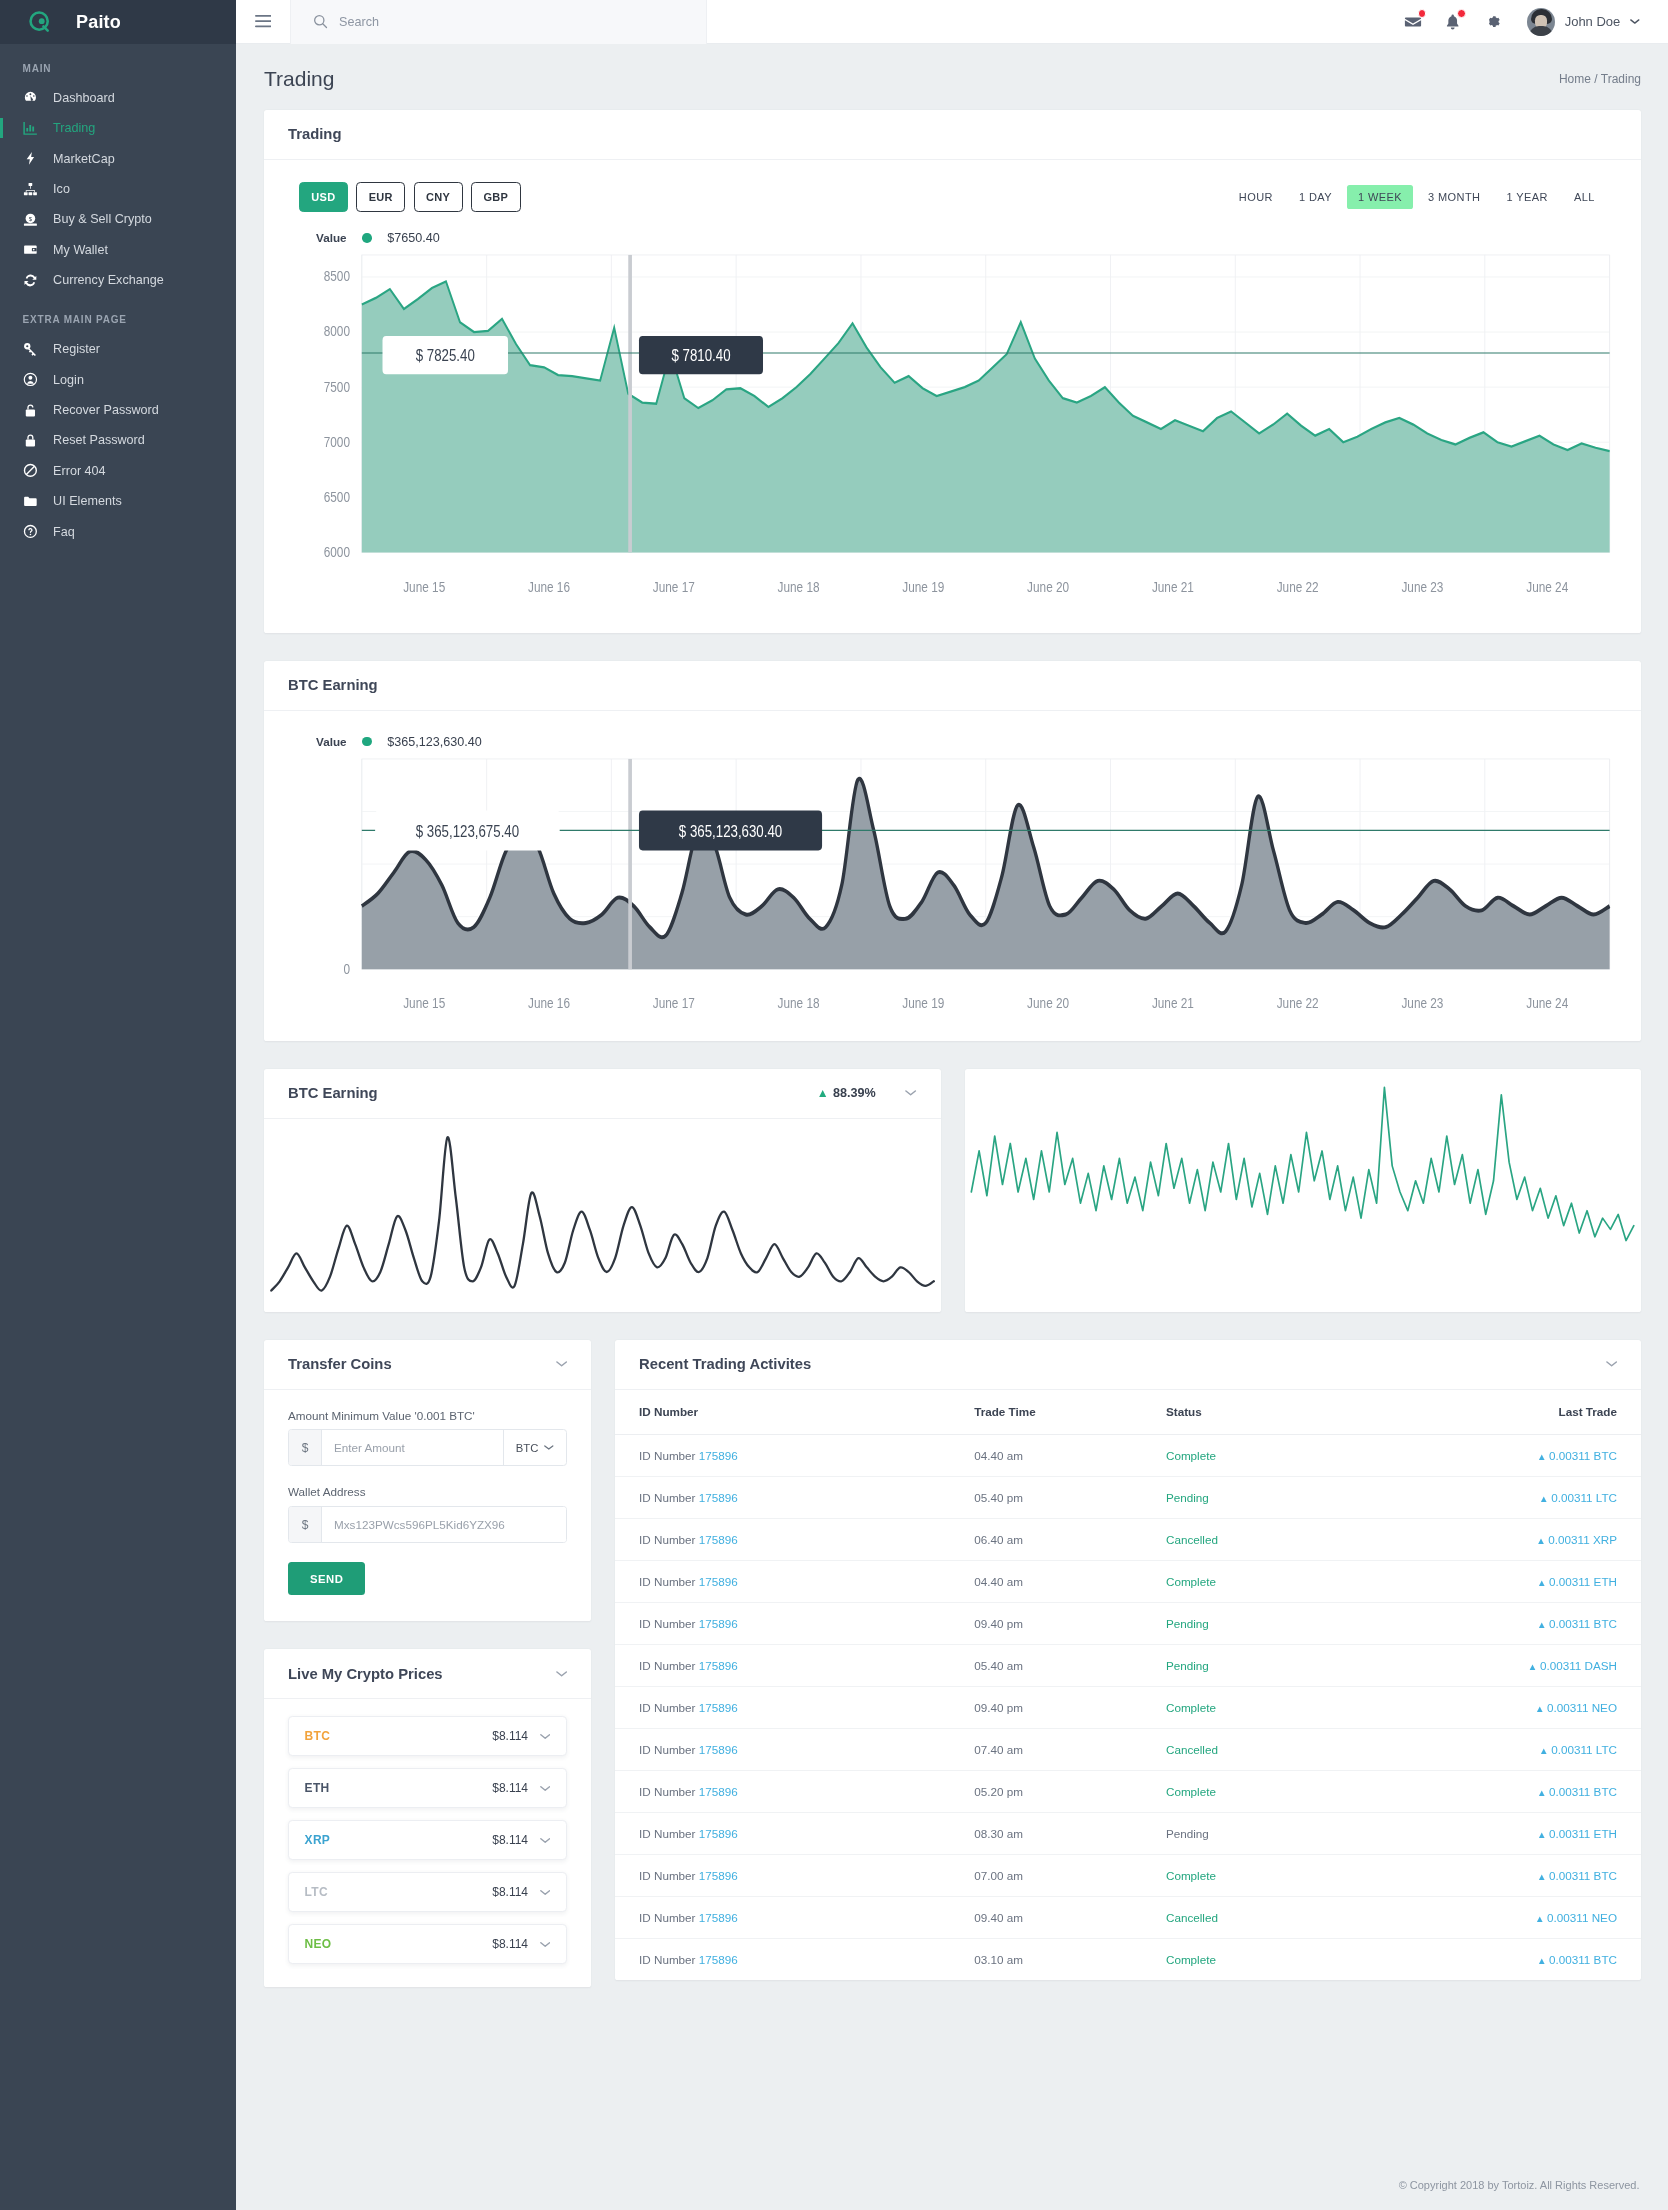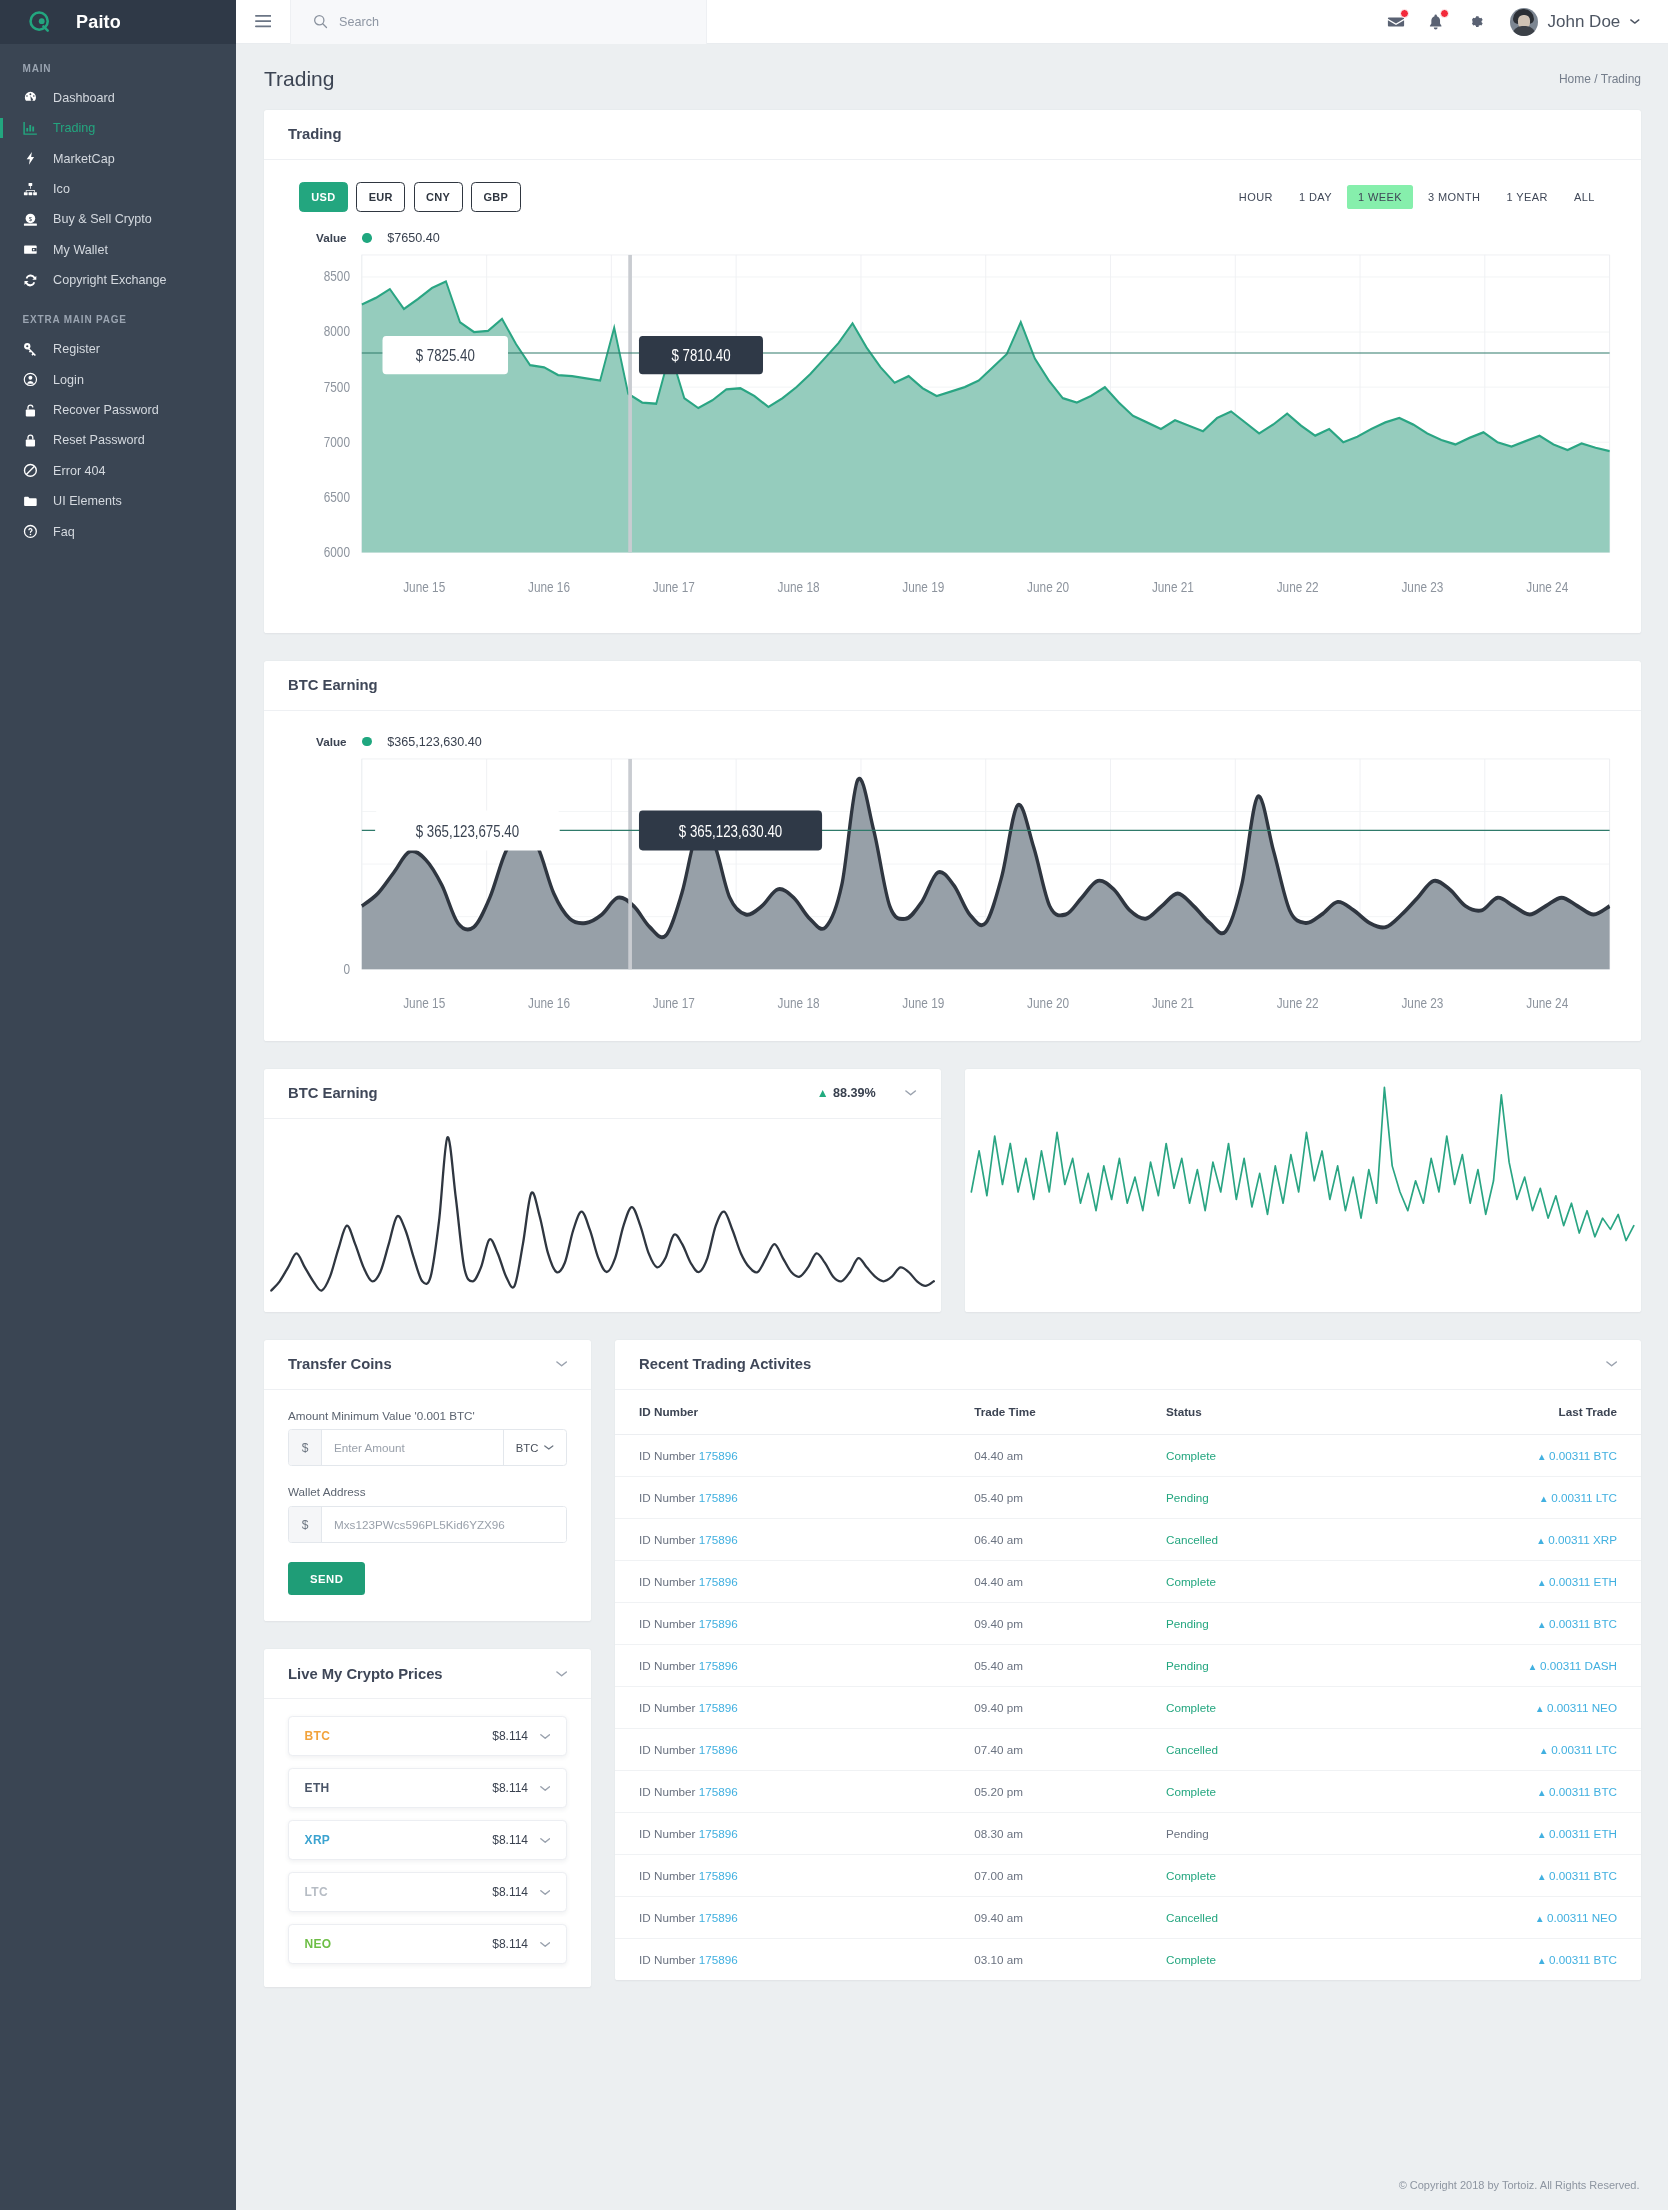--- a/index.html
+++ b/index.html
@@ -135,21 +135,21 @@
   .user-chip { display: flex; align-items: center; gap: 9.6px; cursor: pointer; margin-left: 3.5px; }
   .avatar {
     width: 28px; height: 28px; border-radius: 50%;
     background: #7c8692;
     overflow: hidden; position: relative;
     flex: 0 0 28px;
   }
   .avatar .hair { position:absolute; left:3.5px; top:1.7px; width:21px; height:14.8px; border-radius:10.4px 10.4px 5.2px 5.2px; background:#2b2f35; }
   .avatar .face { position:absolute; left:7.8px; top:7px; width:12px; height:14px; border-radius:6px 6px 7px 7px; background:#cfc2b4; }
   .avatar .body { position:absolute; left:1.7px; bottom:0; width:24px; height:9.6px; border-radius:12px 12px 0 0; background:#3c4148; }
-  .user-name { font-size: 17px; color: #4d5562; }
+  .user-name { font-size: 13px; color: #4d5562; }
 
   .page-head {
     display: flex;
     align-items: center;
     justify-content: space-between;
     padding: 22.6px 28px 19px 28px;
   }
   .page-title { font-size: 21px; color: #3c4453; font-weight: normal; }
   .breadcrumb { font-size: 12px; color: #747d8b; }
 
@@ -400,21 +400,21 @@
         </svg>
       </span>
     <span>My Wallet</span>
   </div>
   <div class="nav-item">
     <span class="nav-ico">
         <svg width="14.8" height="14.8" viewBox="0 0 16 16" fill="currentColor">
           <path d="M3 5.6A5.4 5.4 0 0 1 13 4.4l1.4-1.2V7.4H10L11.6 6A3.8 3.8 0 0 0 4.6 6.2L3 5.6zM13 10.4A5.4 5.4 0 0 1 3 11.6L1.6 12.8V8.6H6L4.4 10a3.8 3.8 0 0 0 7-.2l1.6.6z"></path>
         </svg>
       </span>
-    <span>Copyright Exchange</span>
+    <span>Currency Exchange</span>
   </div>
 
   <div class="nav-section">EXTRA MAIN PAGE</div>
 
   <div class="nav-item">
     <span class="nav-ico">
         <svg width="14.8" height="14.8" viewBox="0 0 16 16" fill="currentColor">
           <circle cx="4.6" cy="4.6" r="3.4"></circle>
           <circle cx="4.6" cy="4.6" r="1.2" fill="#3a4553"></circle>
           <path d="M6.6 6.6 14 14l-1.2 1.2-1.4-1.4-1 1-1.3-1.3 1-1L8.6 10.6l-1 1L6.3 10.3l1-1L5.4 7.8z"></path>

